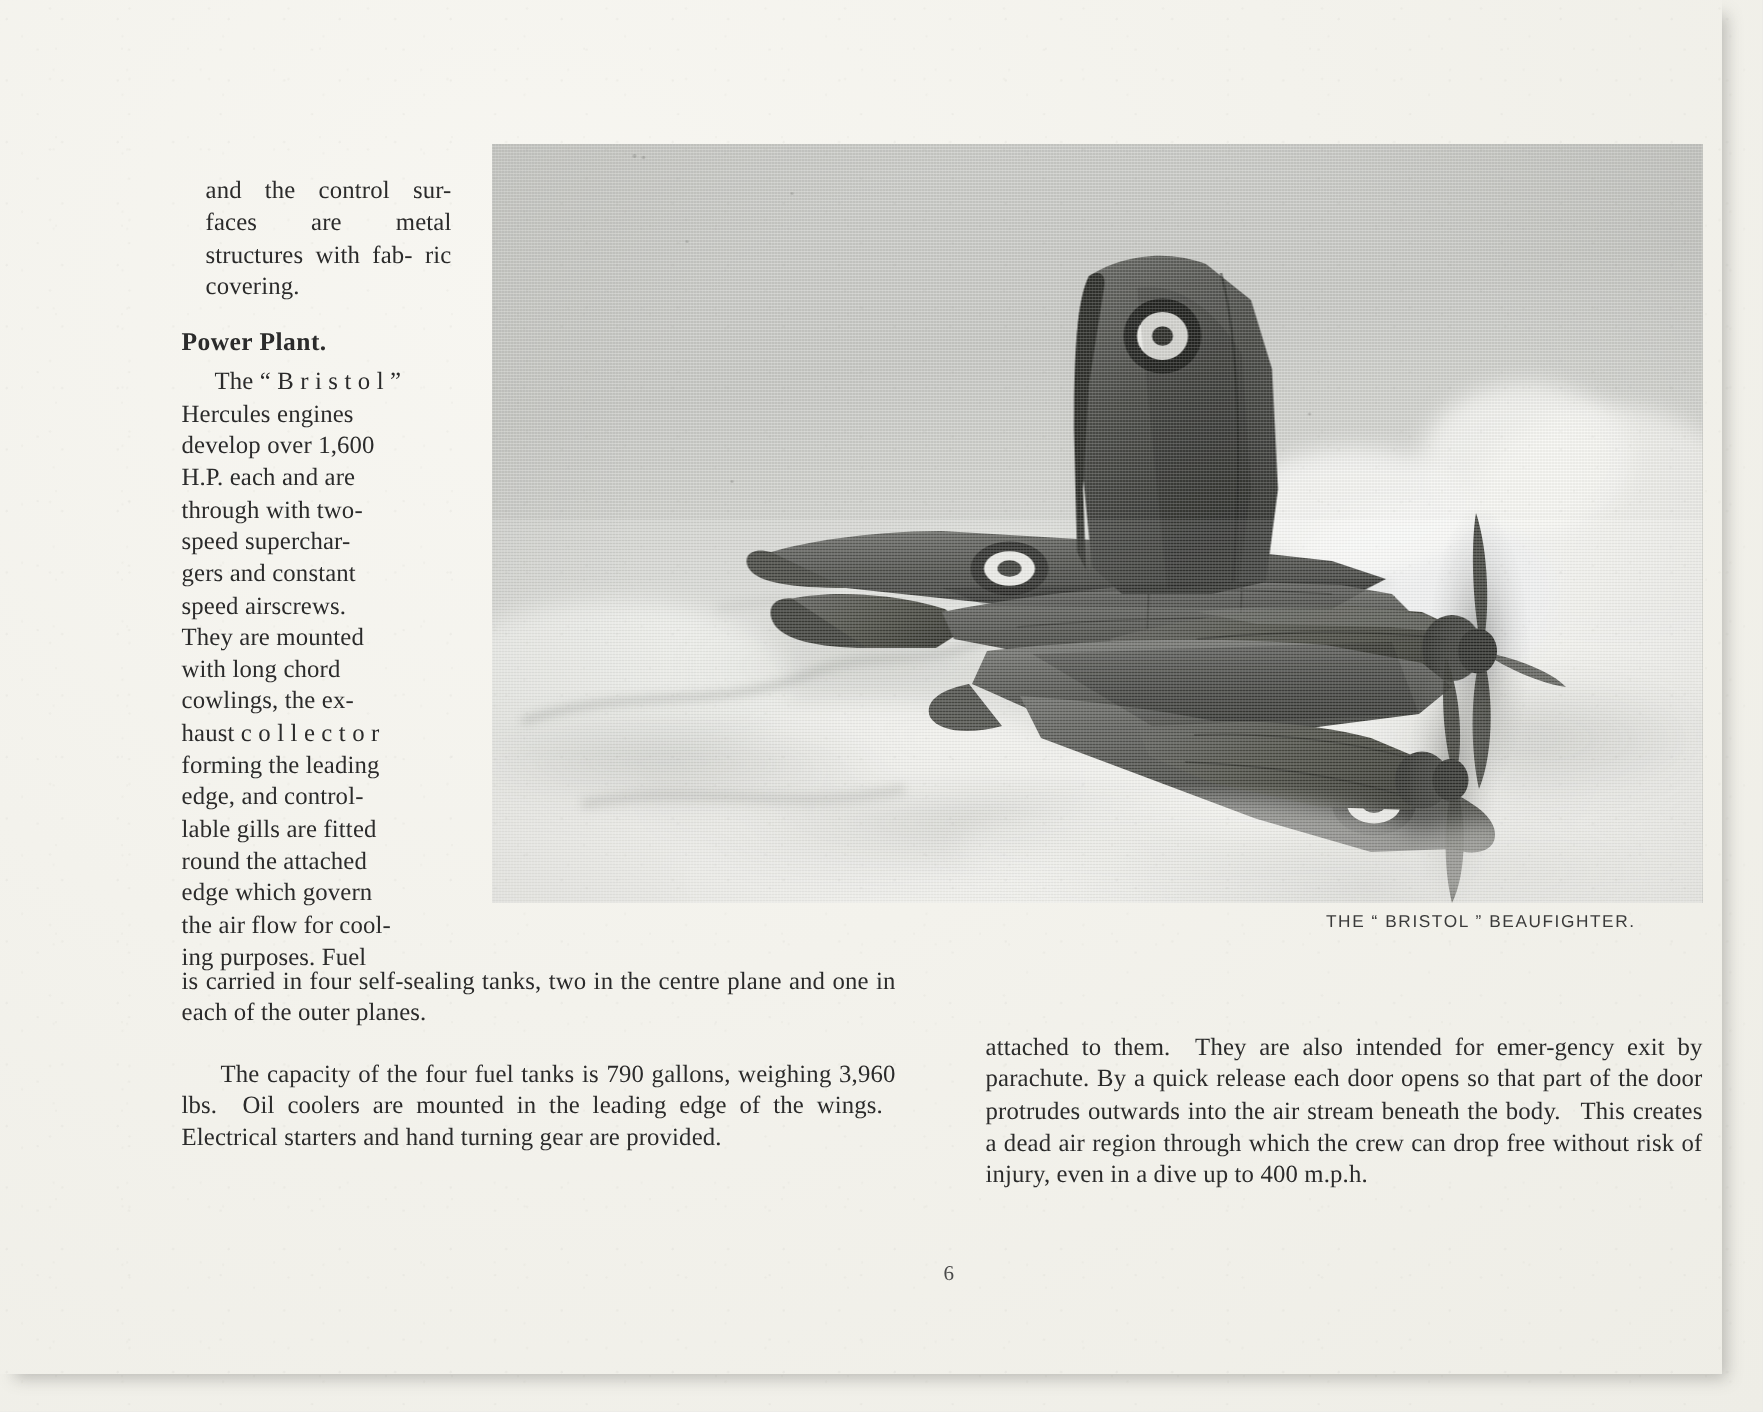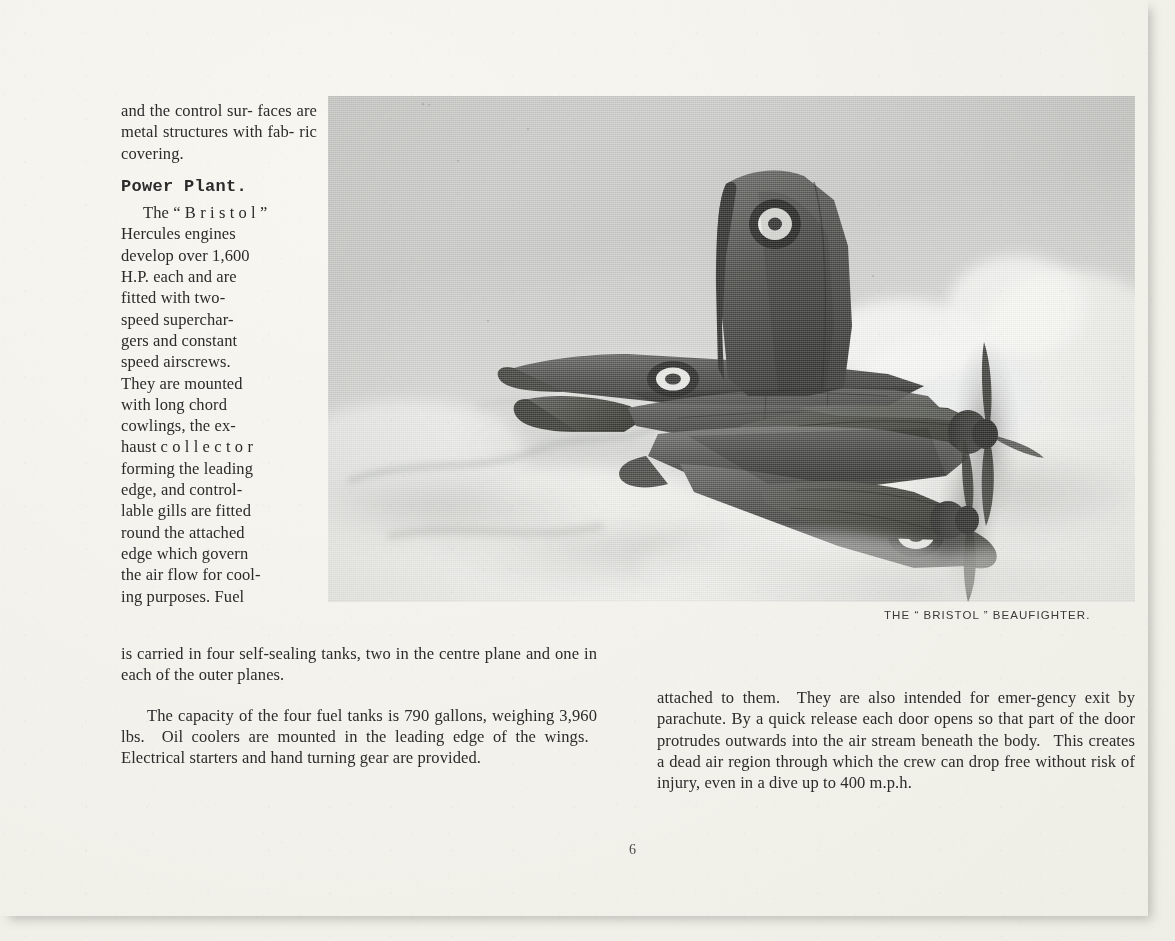--- a/index.html
+++ b/index.html
@@ -41,22 +41,22 @@
     font-size:16.5px;
     line-height:21.3px;
     letter-spacing:.1px;
   }
   
   #narrow-col{
     position:absolute;left:121px;top:100px;width:196px;
     text-align:justify;
     text-justify:inter-word;
   }
-  #narrow-col p{margin:0;}
-  #narrow-col p + p{margin-top:0px;font-family:Liberation Mono, monospace;}
+  #narrow-col p{margin:16px;}
+  #narrow-col p + p{margin-top:0px;}
   .heading{
     font-family:"Liberation Serif", serif;
     font-weight:bold;font-size:17px;
     letter-spacing:.3px;
     margin:12px 0 5px 0 !important;
     text-align:left;
   }
 
   
   #col-left{
@@ -316,21 +316,21 @@
   <div id="caption">THE “ BRISTOL ” BEAUFIGHTER.</div>
 
   <div id="narrow-col" class="txt">
     <p>and the control sur- faces are metal structures with fab- ric covering.</p>
     <p class="heading">Power Plant.</p>
     <div>
       <div style="text-indent:22px">The “ B r i s t o l ”</div>
       <div>Hercules  engines</div>
       <div>develop over 1,600</div>
       <div>H.P. each and are</div>
-      <div>fitted  with  two-</div>
+      <div>through  with  two-</div>
       <div>speed  superchar-</div>
       <div>gers and constant</div>
       <div>speed   airscrews.</div>
       <div>They are mounted</div>
       <div>with  long  chord</div>
       <div>cowlings, the ex-</div>
       <div>haust c o l l e c t o r</div>
       <div>forming the leading</div>
       <div>edge, and control-</div>
       <div>lable gills are fitted</div>

